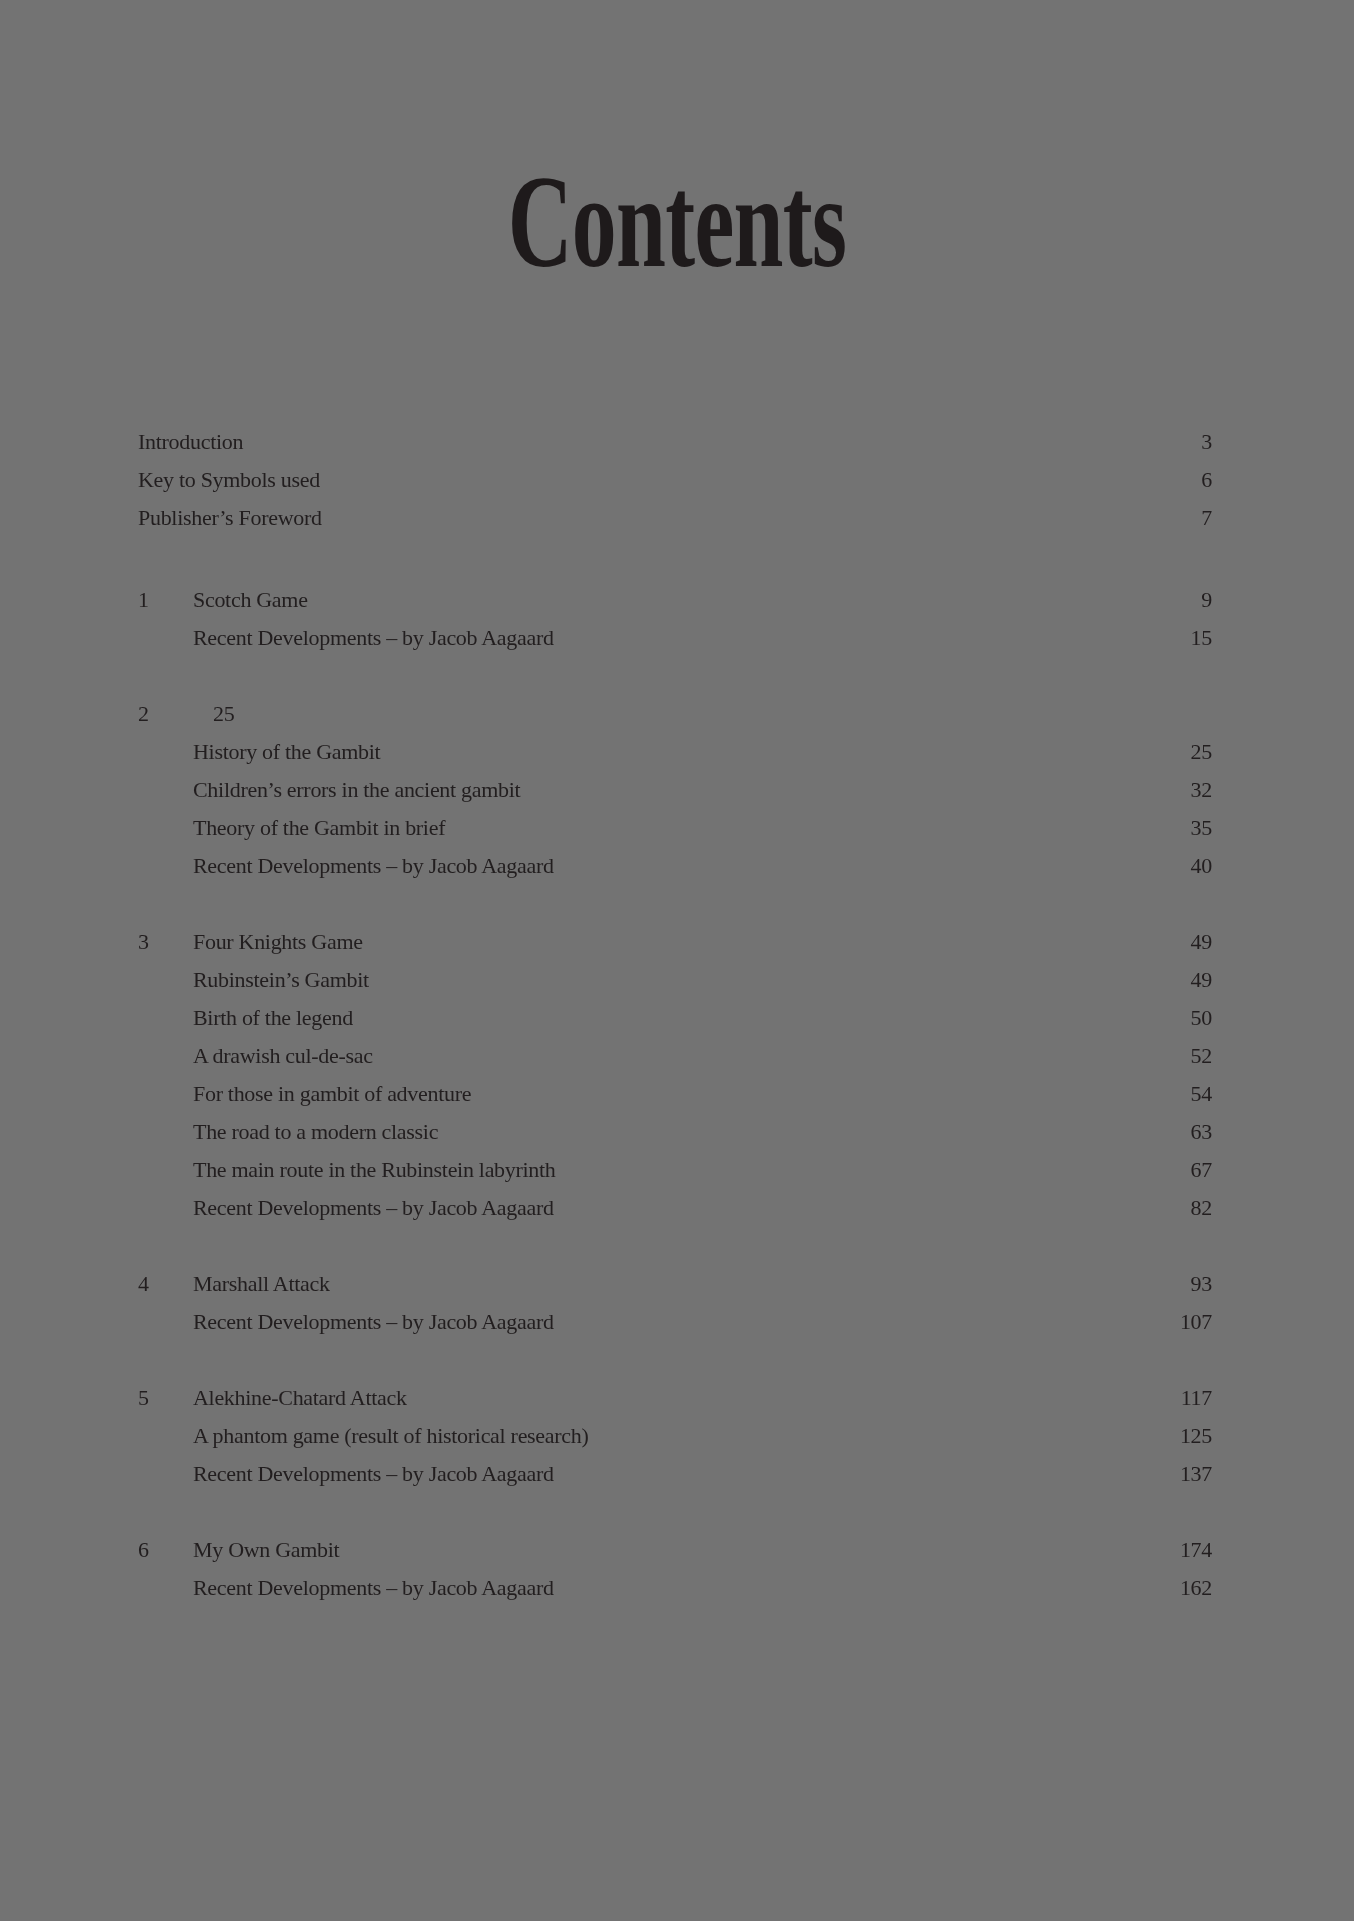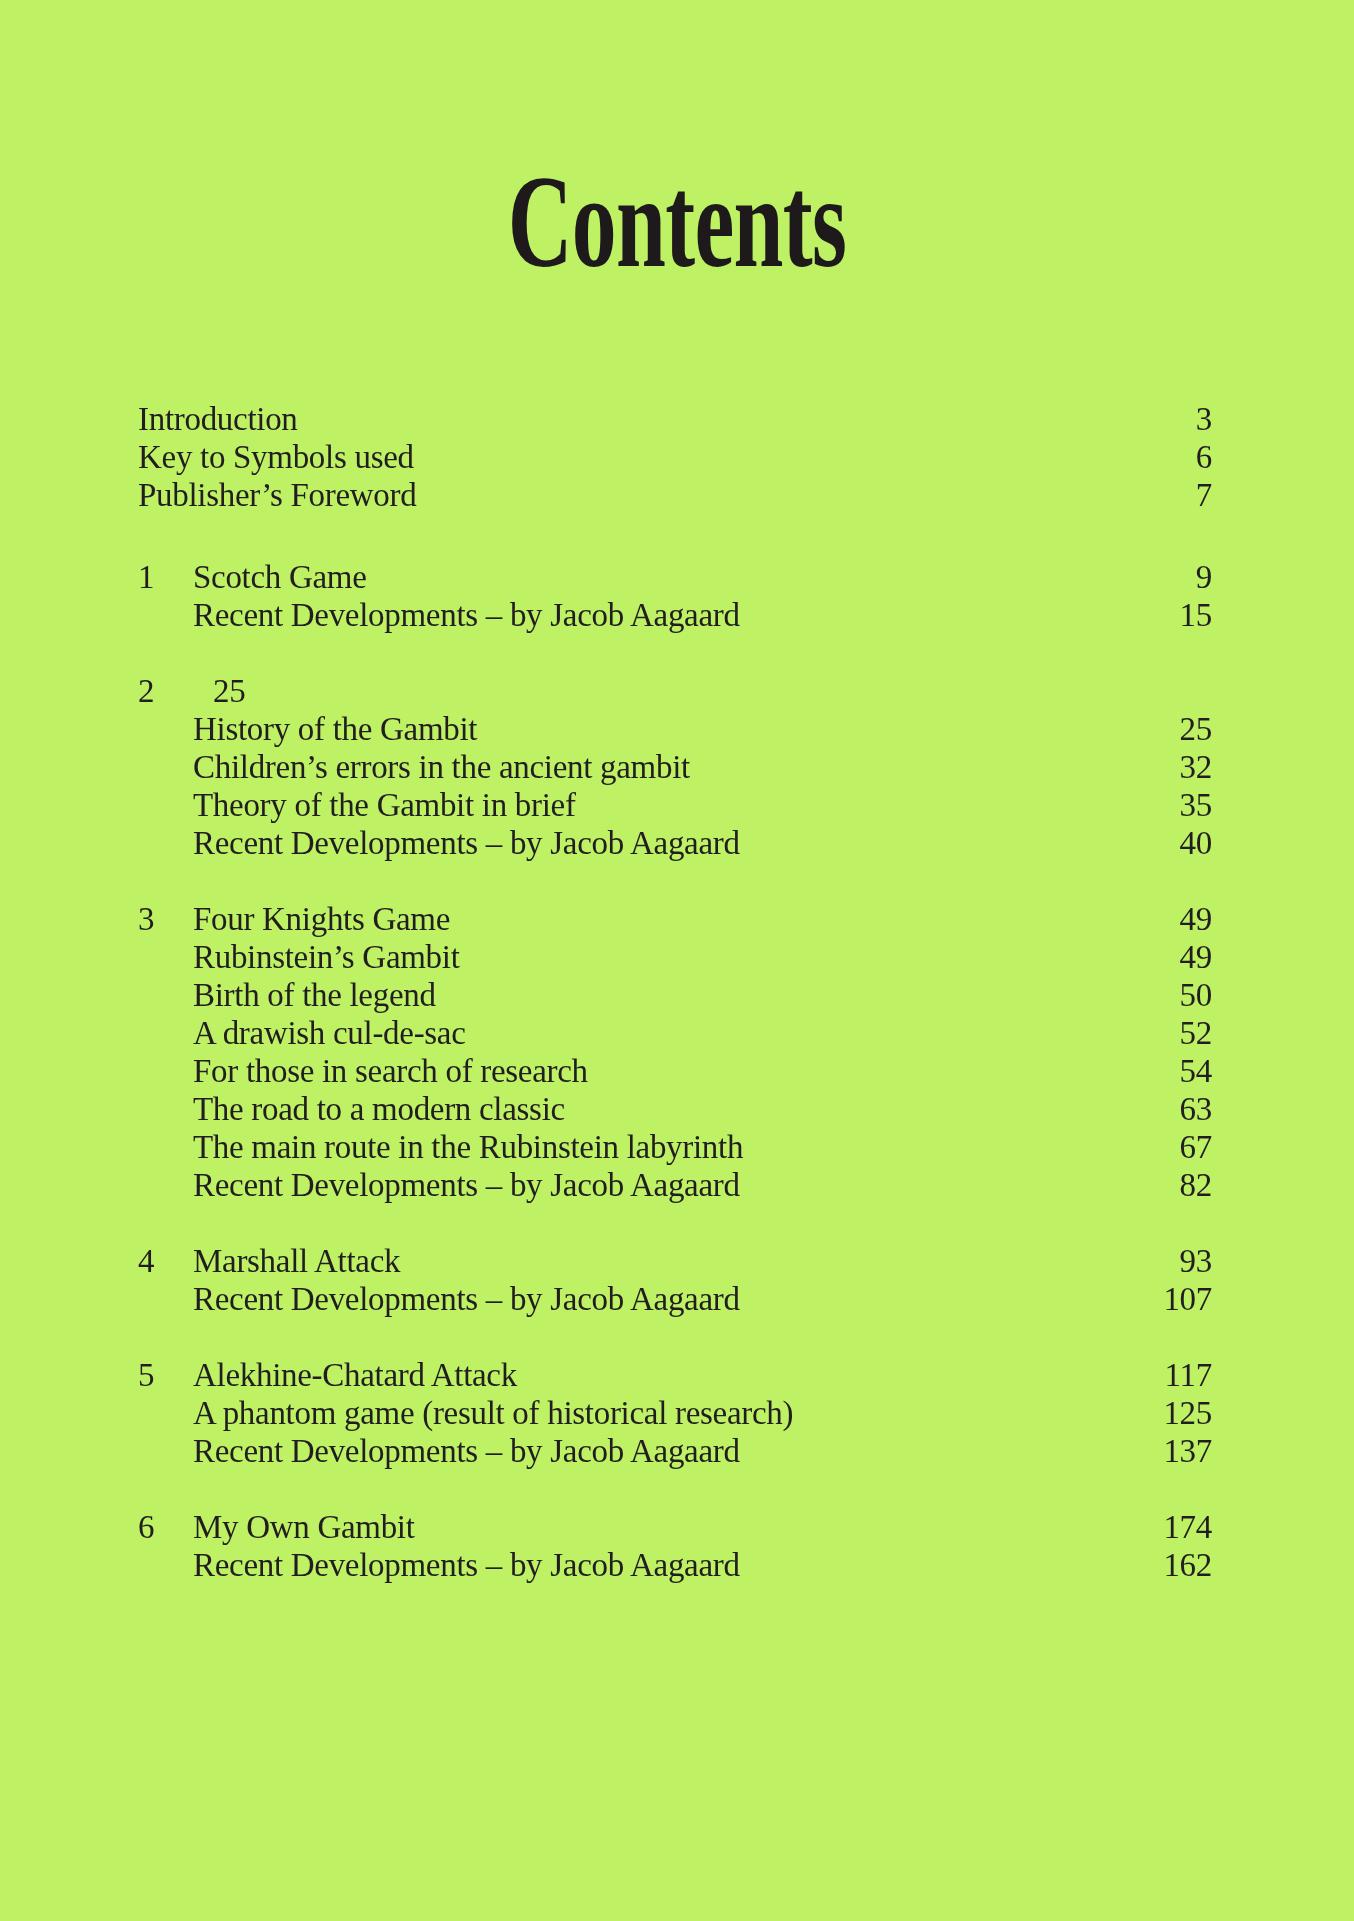--- a/index.html
+++ b/index.html
@@ -11,43 +11,43 @@
     height: 1921px;
     background: #ffffff;
     position: relative;
     overflow: hidden;
     font-family: "Liberation Serif", serif;
     color: #221e1f;
   }
   .page {
     position: absolute;
     inset: 0;
-    background: #bef264;
+    background: #737373;
   }
   .title {
     position: absolute;
     top: 156px;
     left: 0;
     width: 1354px;
     margin: 0;
     text-align: center;
     font-size: 132px;
     line-height: 1;
     font-weight: 700;
     letter-spacing: -1px;
     transform: scaleX(0.68);
     transform-origin: 50% 50%;
     color: #1e1a1b;
   }
   .toc {
     position: absolute;
-    top: 400px;
+    top: 423px;
     left: 138px;
     width: 1074px;
-    font-size: 33px;
+    font-size: 22px;
     line-height: 38px;
     letter-spacing: -0.3px;
   }
   .row {
     display: flex;
     align-items: baseline;
   }
   .num {
     flex: none;
     width: 55px;
@@ -143,21 +143,21 @@
           <span class="label">Birth of the legend</span>
           <span class="page-num">50</span>
         </div>
         <div class="row section">
           <span class="num"></span>
           <span class="label">A drawish cul-de-sac</span>
           <span class="page-num">52</span>
         </div>
         <div class="row section">
           <span class="num"></span>
-          <span class="label">For those in search of research</span>
+          <span class="label">For those in gambit of adventure</span>
           <span class="page-num">54</span>
         </div>
         <div class="row section">
           <span class="num"></span>
           <span class="label">The road to a modern classic</span>
           <span class="page-num">63</span>
         </div>
         <div class="row section">
           <span class="num"></span>
           <span class="label">The main route in the Rubinstein labyrinth</span>

